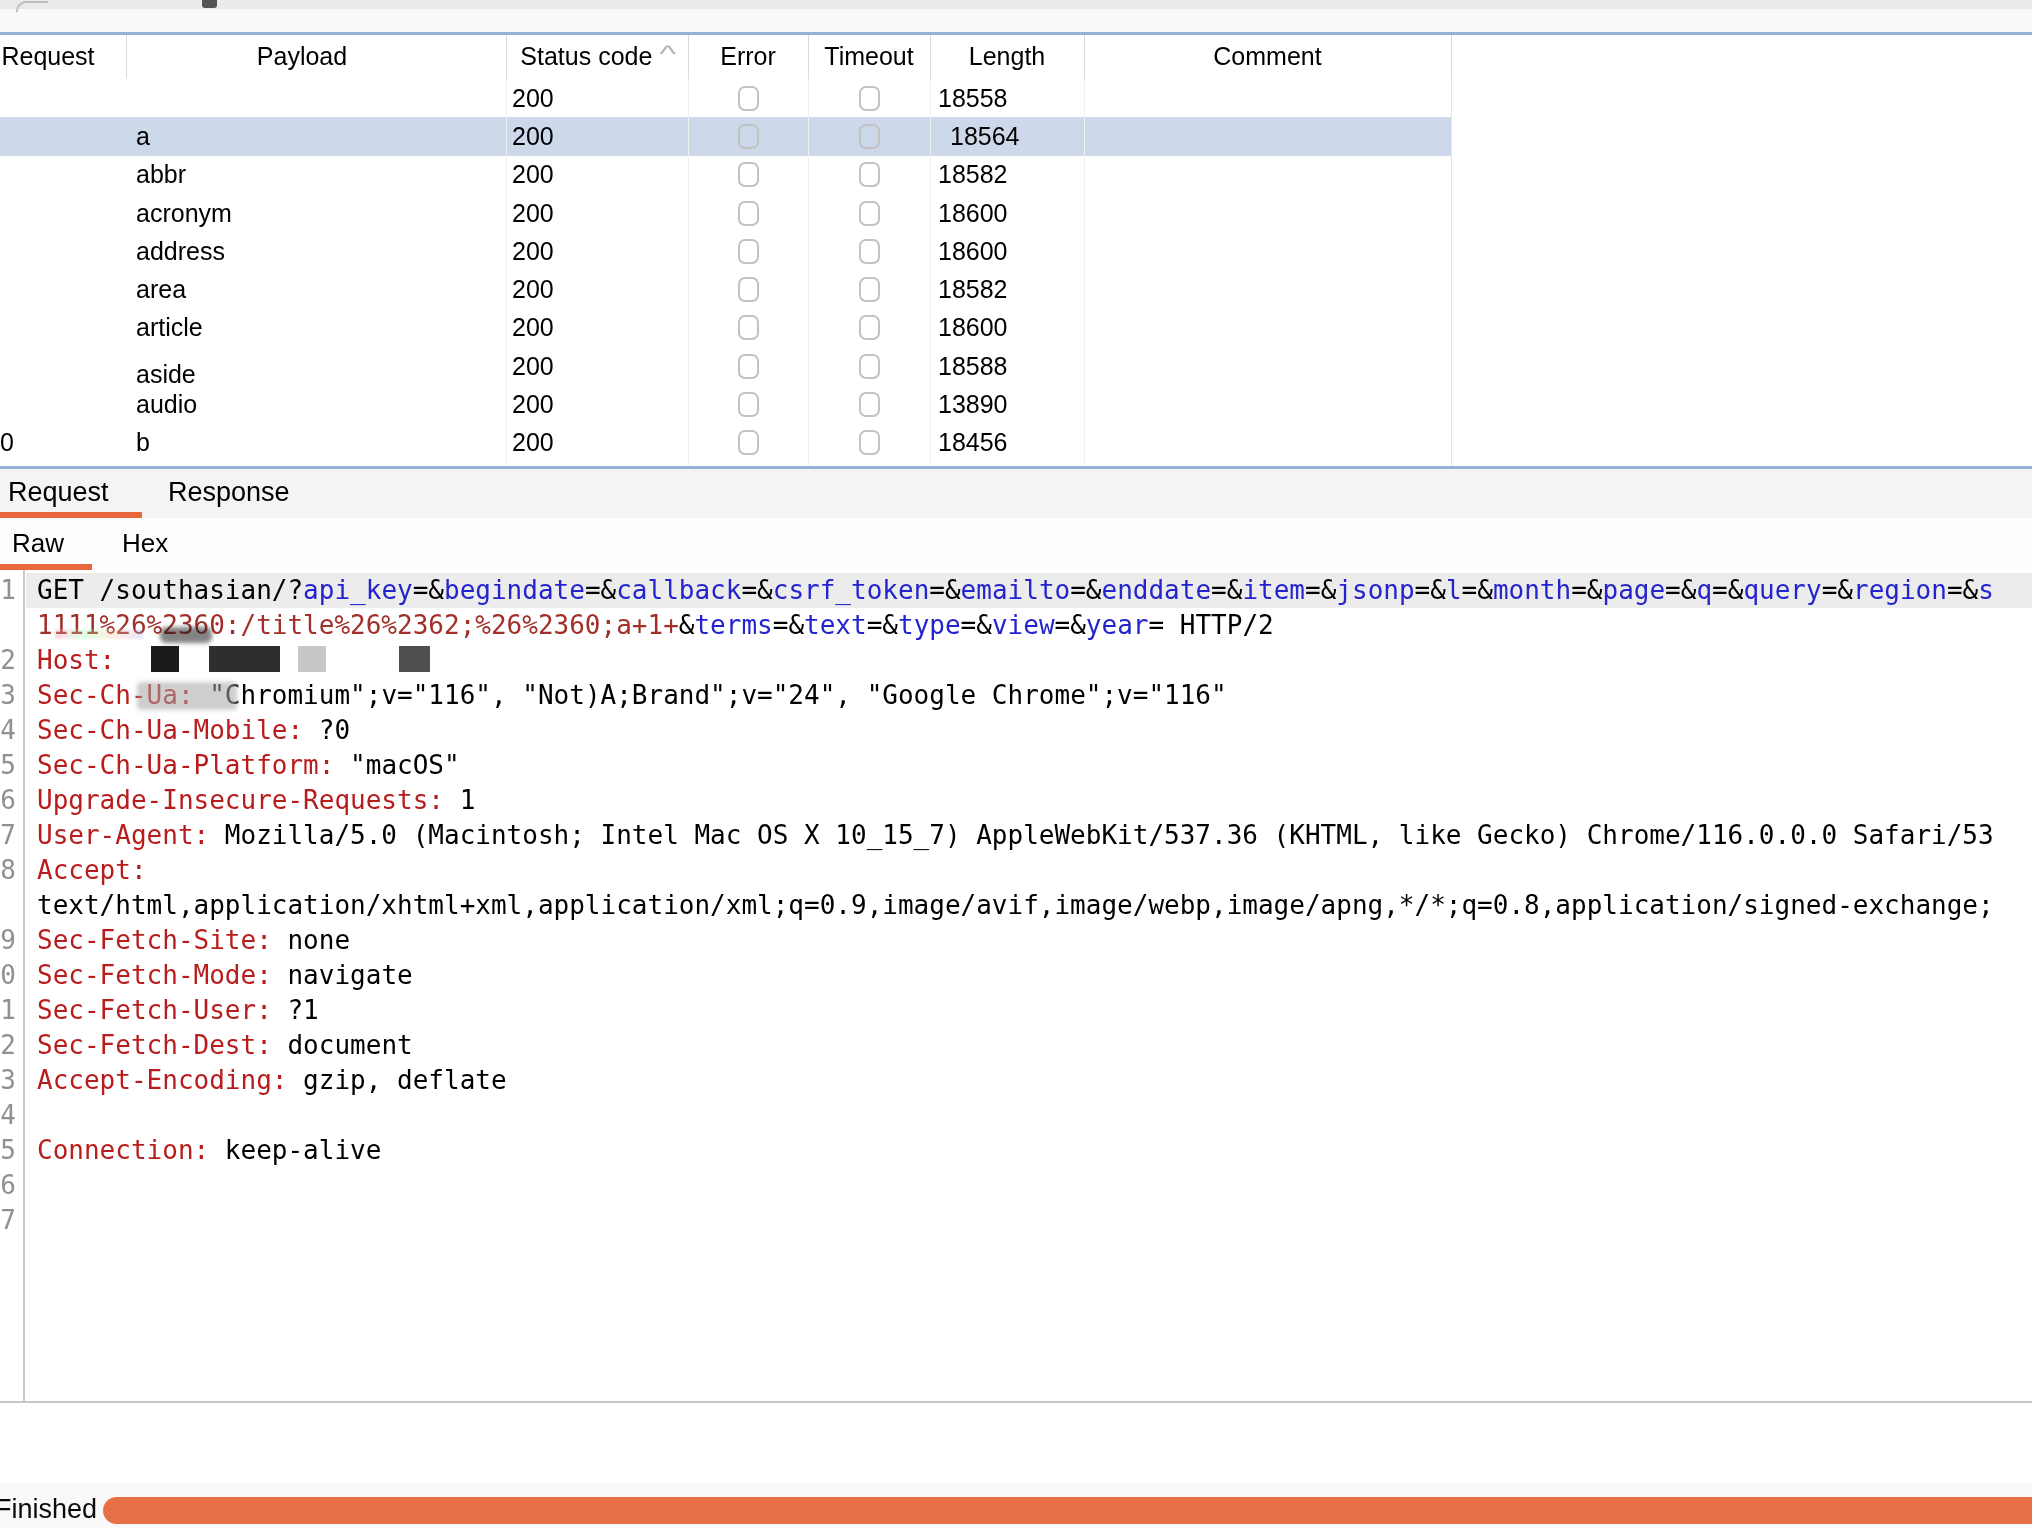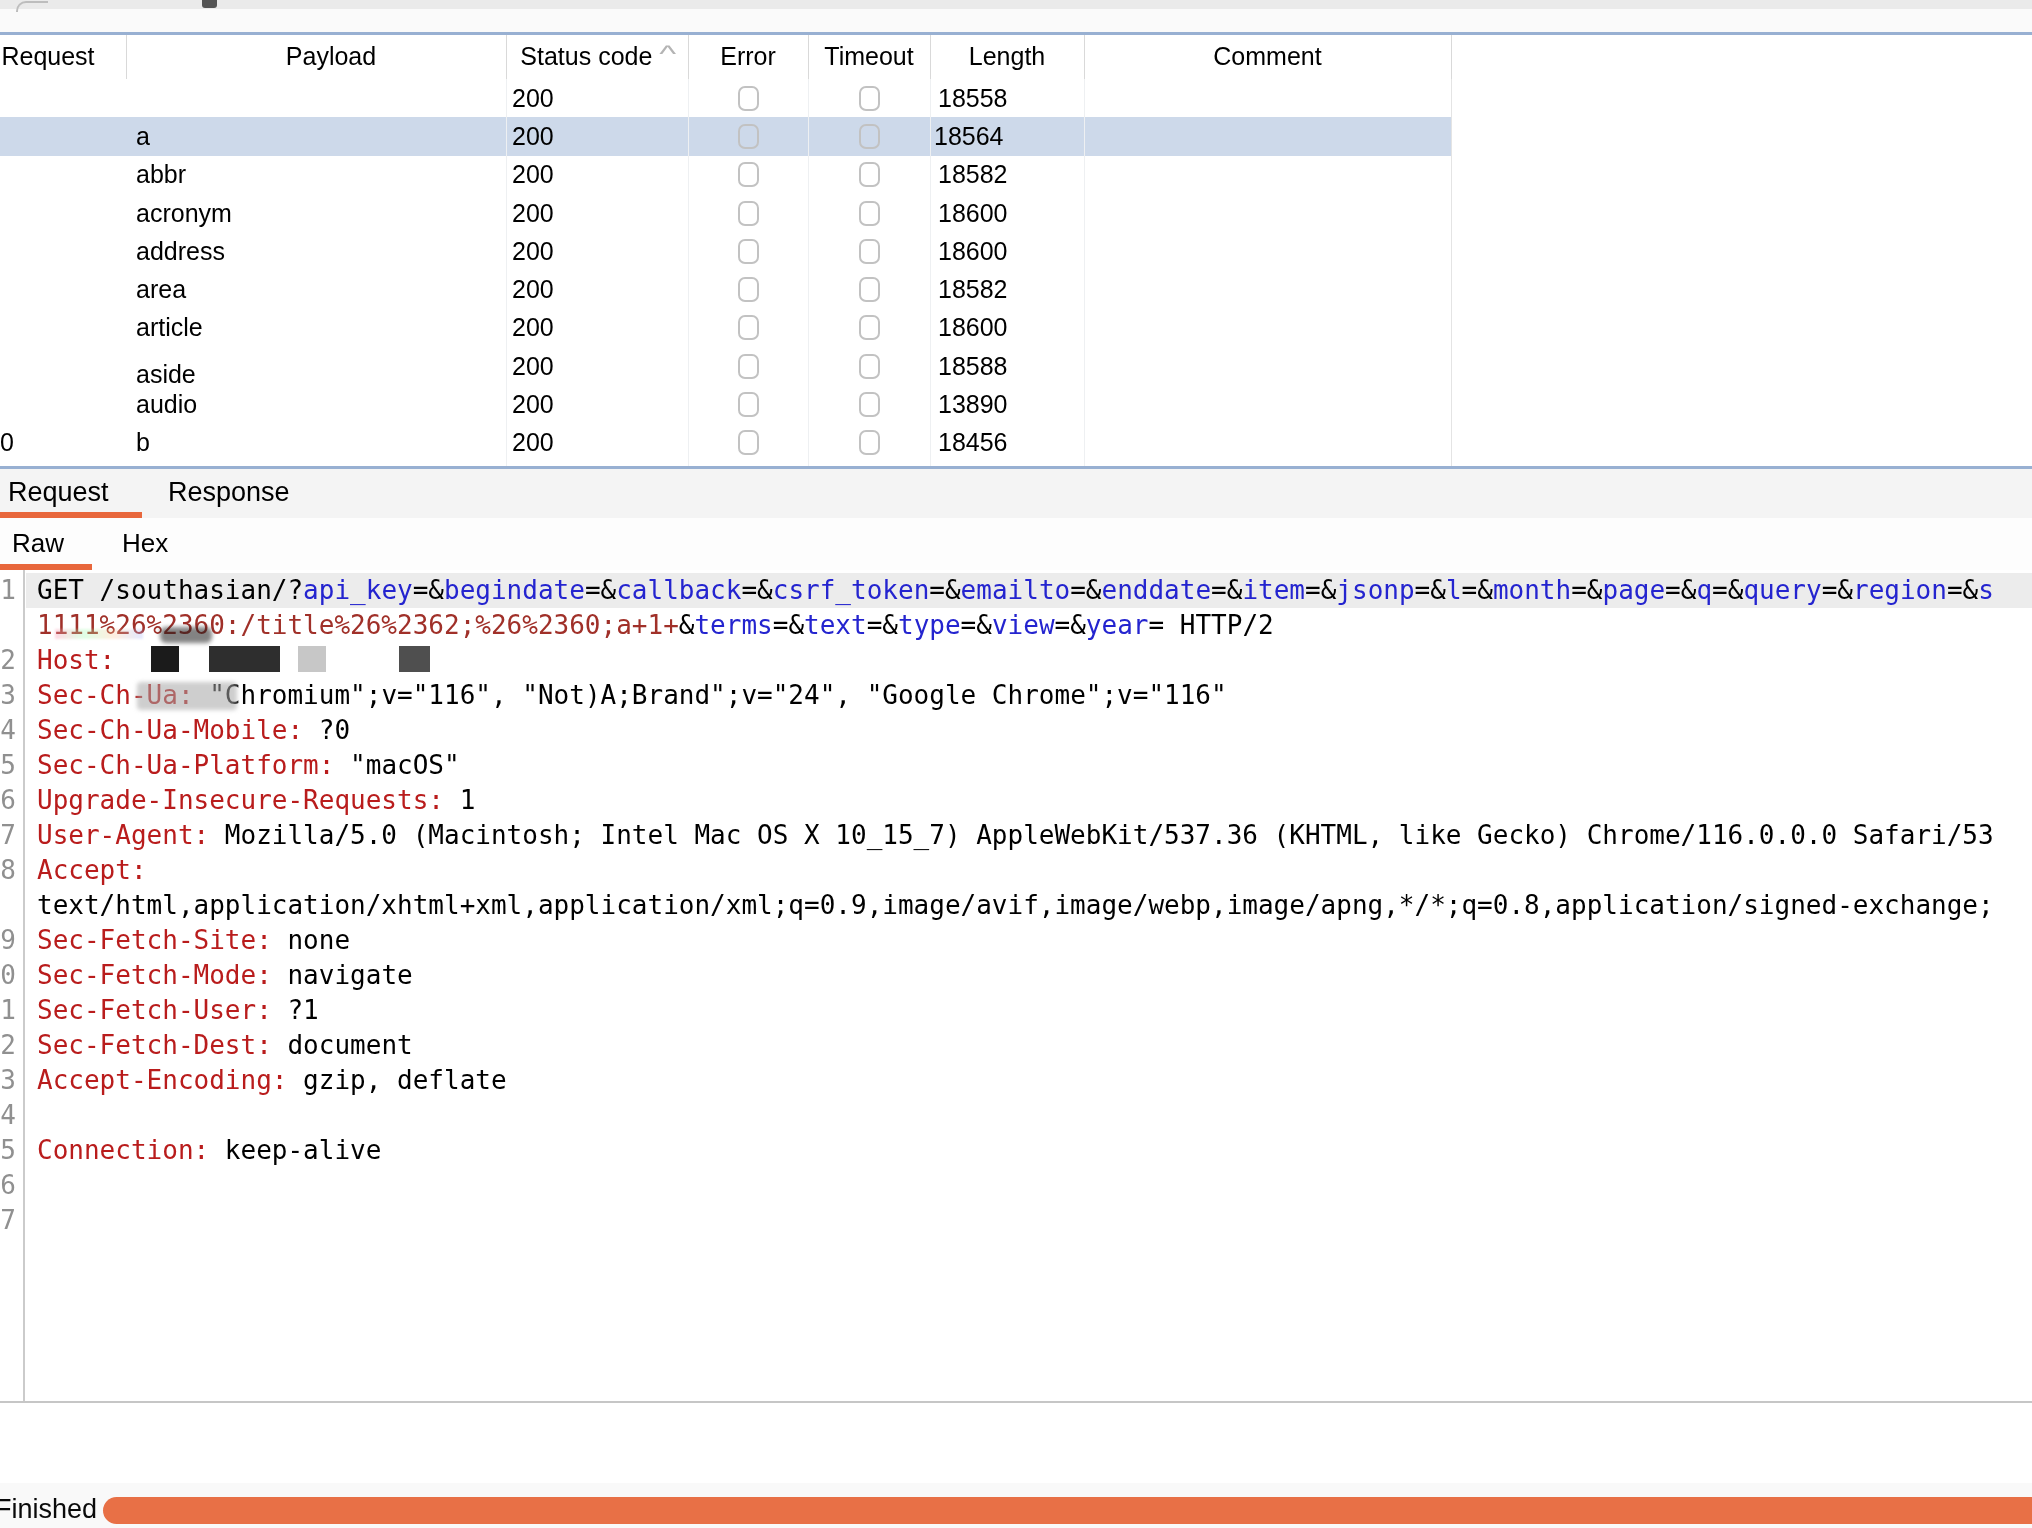--- a/index.html
+++ b/index.html
@@ -63,21 +63,21 @@
   <div class="abs" id="topstrip"></div>
   <div class="abs" id="topstrip2"></div>
   <div class="abs" id="tab-arc"></div>
   <div class="abs" id="tab-glyph"></div>
 
   <div class="abs" id="blue-top"></div>
   <div class="abs" id="thead">
     <div class="hcell" style="left:-30px;width:156px;">
         <span>Request</span>
       </div>
-    <div class="hcell" style="left:141px;width:380px;">
+    <div class="hcell" style="left:112px;width:380px;">
         <span>Payload</span>
       </div>
     <div class="hcell" style="left:506px;width:182px;">
         <span>Status code</span>
         <span id="sort-caret">^</span>
       </div>
     <div class="hcell" style="left:688px;width:120px;">
         <span>Error</span>
       </div>
     <div class="hcell" style="left:808px;width:122px;">
@@ -109,21 +109,21 @@
           <span class="cb"></span>
         </div>
         <div class="tcell" style="left: 808px; width: 122px; justify-content: center;">
           <span class="cb"></span>
         </div>
       </div>
       <div class="trow sel" style="top: 38.3px; height: 38.3px;">
         <div class="tcell" style="left: 0px; width: 126px;"></div>
         <div class="tcell" style="left: 126px; width: 380px; padding-left: 10px;">a</div>
         <div class="tcell" style="left: 506px; width: 182px; padding-left: 6px;">200</div>
-        <div class="tcell" style="left: 930px; width: 154px; padding-left: 4px;">18564</div>
+        <div class="tcell" style="left: 930px; width: 154px; padding-left: 20px;">18564</div>
         <div class="tcell" style="left: 1084px; width: 367px; padding-left: 8px;"></div>
         <div class="tcell" style="left: 688px; width: 120px; justify-content: center;">
           <span class="cb"></span>
         </div>
         <div class="tcell" style="left: 808px; width: 122px; justify-content: center;">
           <span class="cb"></span>
         </div>
       </div>
       <div class="trow" style="top: 76.6px; height: 38.3px;">
         <div class="tcell" style="left: 0px; width: 126px;"></div>

